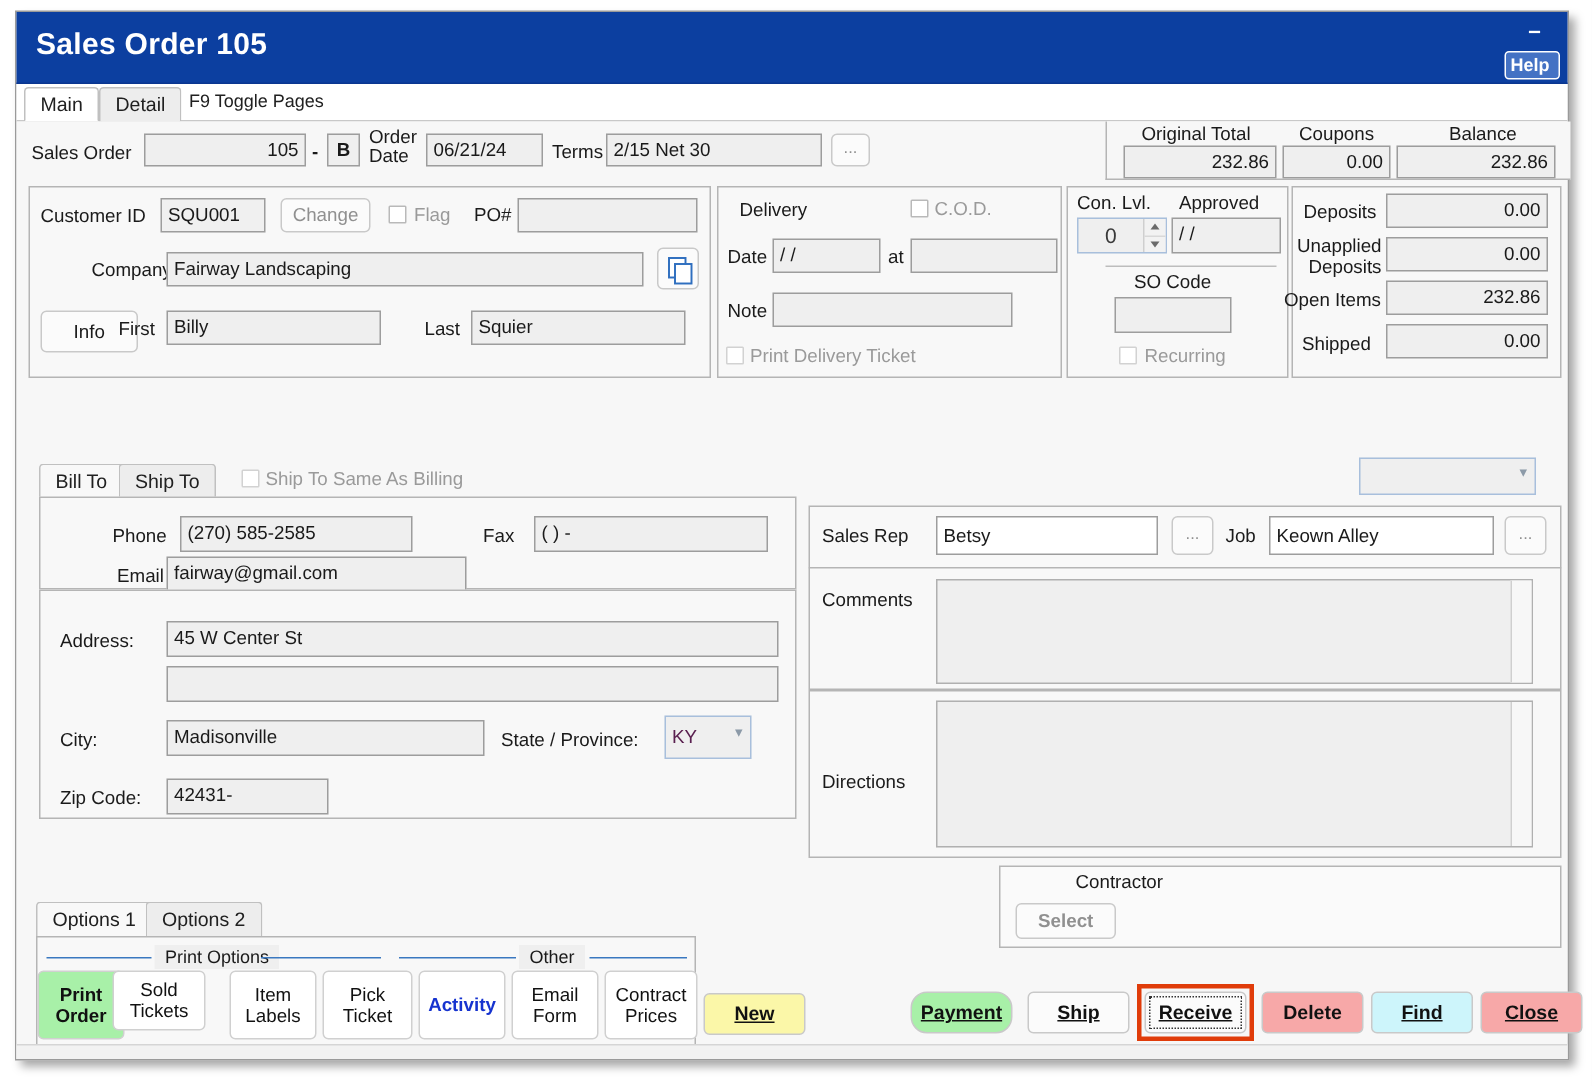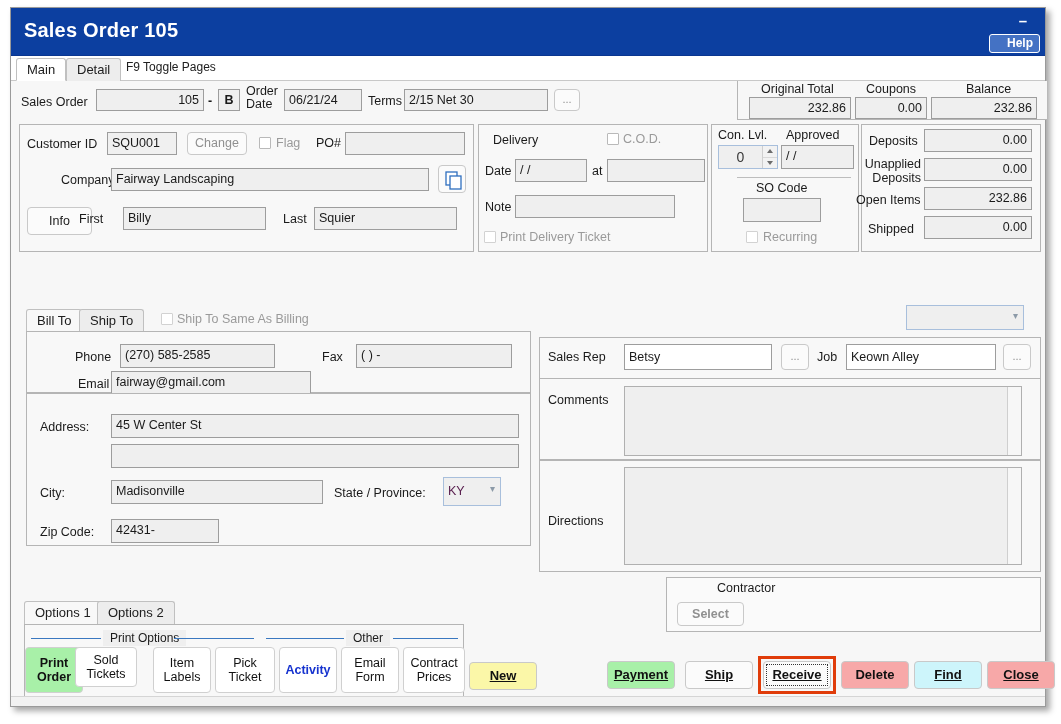--- a/index.html
+++ b/index.html
@@ -35,21 +35,21 @@
     width: 18px; height: 16px;
     color: #ffffff; font-size: 15px; font-weight: bold;
     text-align: center; line-height: 14px;
     cursor: pointer;
   }
   .help-btn {
     position: absolute; right: 5px; top: 26px;
     background: #4472c4; color: #ffffff;
     border: 1px solid #ffffff; border-radius: 3px;
     font-size: 12px; font-weight: bold;
-    padding: 1px 6px 2px 17px;
+    padding: 1px 6px 2px 3px;
     cursor: pointer;
   }
   
   .tabrow {
     position: relative;
     height: 25px;
     background: #ffffff;
     border-bottom: 1px solid #c8c8c8;
   }
   .tab {
@@ -278,21 +278,21 @@
     <div class="inp" style="left:100px; top:87px; width:318px; height:23px;">Fairway Landscaping</div>
     <div class="copy-icon" style="left:427px; top:84px; width:28px; height:28px;">
       <svg width="28" height="28" viewBox="0 0 28 28">
         <rect x="7" y="6" width="11" height="13" fill="#ffffff" stroke="#2f6fbf" stroke-width="1.3"></rect>
         <rect x="11" y="10" width="11" height="13" fill="#ffffff" stroke="#2f6fbf" stroke-width="1.3"></rect>
       </svg>
     </div>
 
     <div class="btn" style="left:16px; top:126px; width:65px; height:28px; line-height:26px;">Info</div>
     <div class="lbl" style="left:68px; top:131px;">First</div>
-    <div class="inp" style="left:100px; top:126px; width:143px; height:23px;margin-left:12px;">Billy</div>
+    <div class="inp" style="left:100px; top:126px; width:143px; height:23px;">Billy</div>
     <div class="lbl" style="left:272px; top:131px;">Last</div>
     <div class="inp" style="left:303px; top:126px; width:143px; height:23px;">Squier</div>
 
     <div class="fieldset" style="left:467px; top:43px; width:230px; height:128px;"></div>
     <div class="lbl" style="left:482px; top:52px;">Delivery</div>
     <div class="cb" style="left:596px; top:52px;"></div>
     <div class="lbl dim" style="left:612px; top:51px;">C.O.D.</div>
     <div class="lbl" style="left:474px; top:83px;">Date</div>
     <div class="inp" style="left:504px; top:78px; width:72px; height:23px;">/  /</div>
     <div class="lbl" style="left:581px; top:83px;">at</div>
@@ -400,21 +400,21 @@
     <div class="optbtn" style="left:142px; top:566px; width:58px; height:46px; font-weight:normal;">Item Labels</div>
     <div class="optbtn" style="left:204px; top:566px; width:60px; height:46px; font-weight:normal;">Pick Ticket</div>
     <div class="optbtn bluetxt" style="left:268px; top:566px; width:58px; height:46px;">Activity</div>
     <div class="optbtn" style="left:330px; top:566px; width:58px; height:46px; font-weight:normal;">Email Form</div>
     <div class="optbtn" style="left:392px; top:566px; width:62px; height:46px; font-weight:normal;">Contract Prices</div>
 
     <div class="abtn yellow" style="left:458px; top:581px; width:68px; height:28px; line-height:26px;">
       <u>New</u>
     </div>
 
-    <div class="abtn green" style="left:596px; top:580px; width:68px; height:28px; line-height:26px;">
+    <div class="abtn green" style="left:596px; top:580px; width:68px; height:28px; line-height:26px;border-radius:11px;">
       <u>Payment</u>
     </div>
     <div class="abtn" style="left:674px; top:580px; width:68px; height:28px; line-height:26px;">
       <u>Ship</u>
     </div>
     <div class="abtn" style="left:752px; top:580px; width:68px; height:28px; line-height:26px;">
       <u>Receive</u>
     </div>
     <div class="focus-ring" style="left:755px; top:583px; width:62px; height:22px;"></div>
     <div class="highlight-box" style="left:747px; top:575px; width:78px; height:38px;"></div>

